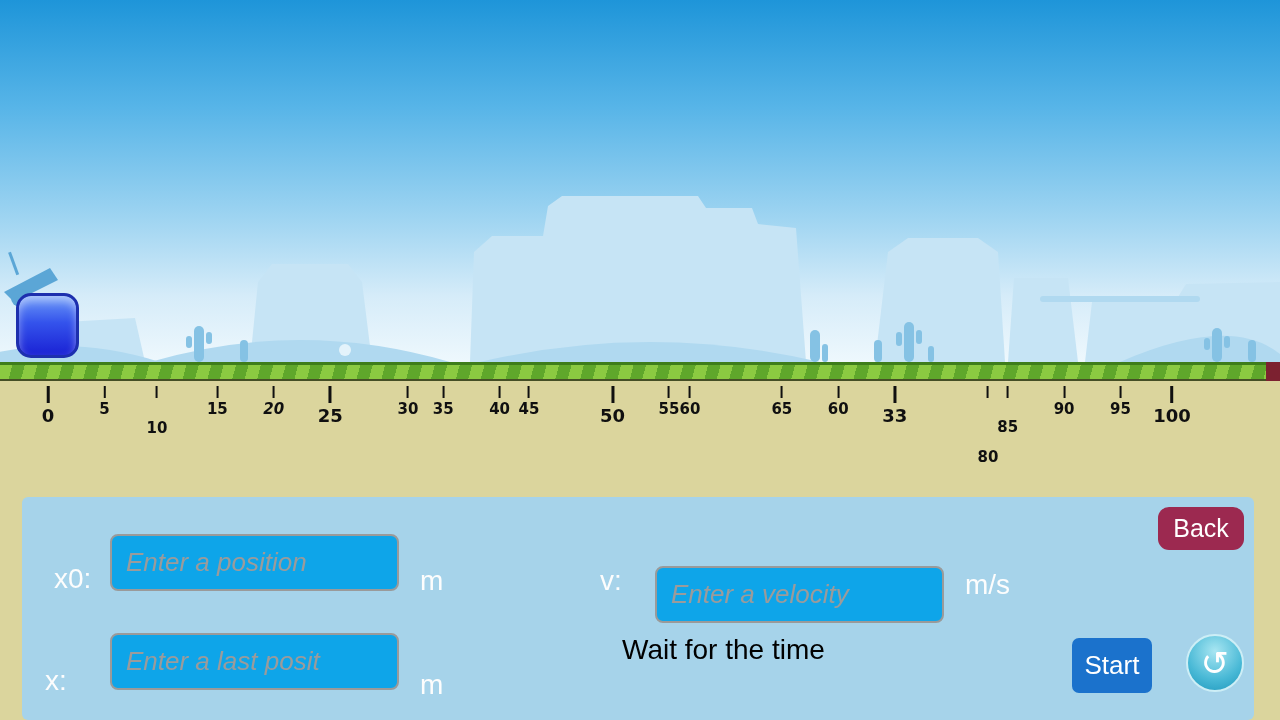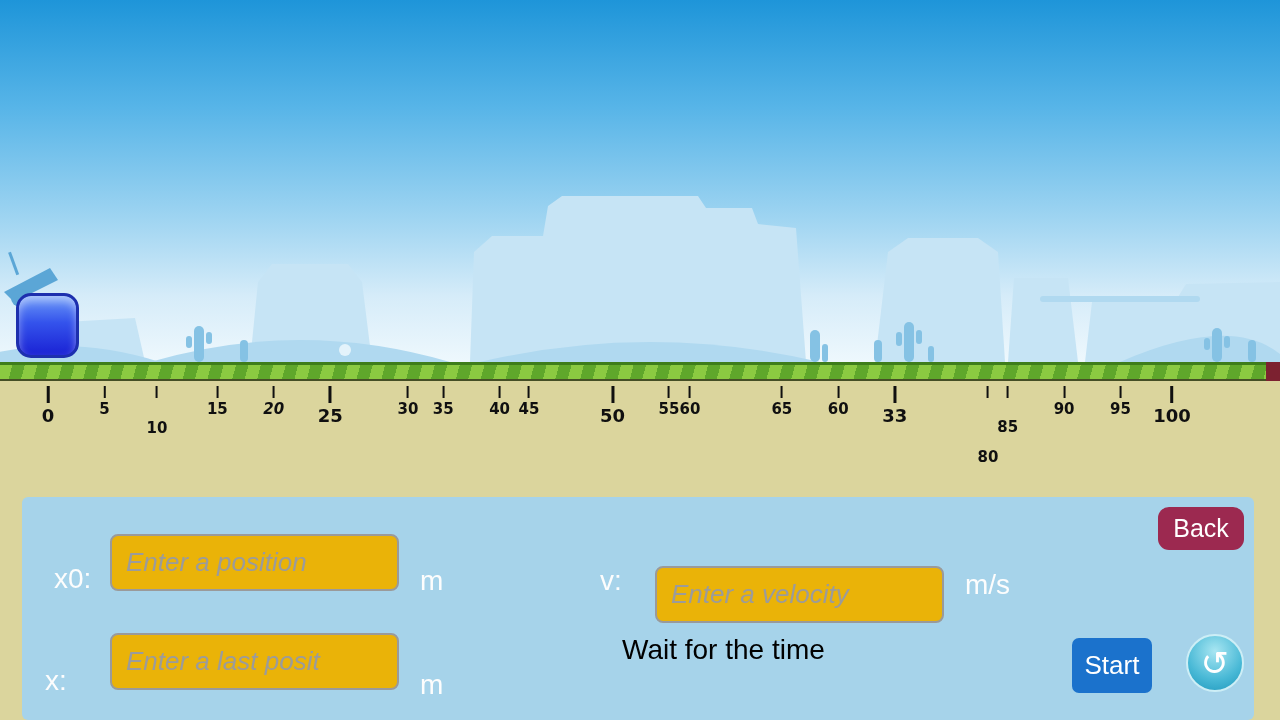--- a/index.html
+++ b/index.html
@@ -42,21 +42,21 @@
     background:var(--panel-bg);border-radius:6px;color:#fff;
   }
   .back-btn{
     position:absolute;top:10px;right:10px;width:86px;height:43px;
     background:var(--back-button);color:#fff;border:none;border-radius:11px;
     font-size:25px;font-family:Liberation Sans, sans-serif;cursor:pointer;margin-left:15px;
   }
   .field-label,.unit{position:absolute;font-size:28px;color:#fdfdfd;}
   .text-input{
     position:absolute;width:289px;height:57px;box-sizing:border-box;
-    border:2px solid #9a9a9a;border-radius:8px;background:#eab308;
+    border:2px solid #9a9a9a;border-radius:8px;background:#0ea5e9;
     font-size:26px;padding:0 14px;font-family:inherit;color:#333;
   }
   .text-input::placeholder{color:#9b9b9b;font-style:italic;}
   .wait-text{position:absolute;left:600px;top:137px;font-size:28px;color:#000000;}
   .start-btn{
     position:absolute;left:1050px;top:141px;width:80px;height:55px;
     background:var(--start-button);color:#fff;border:none;border-radius:7px;
     font-size:26px;font-family:inherit;cursor:pointer;
   }
   .reset-btn{

